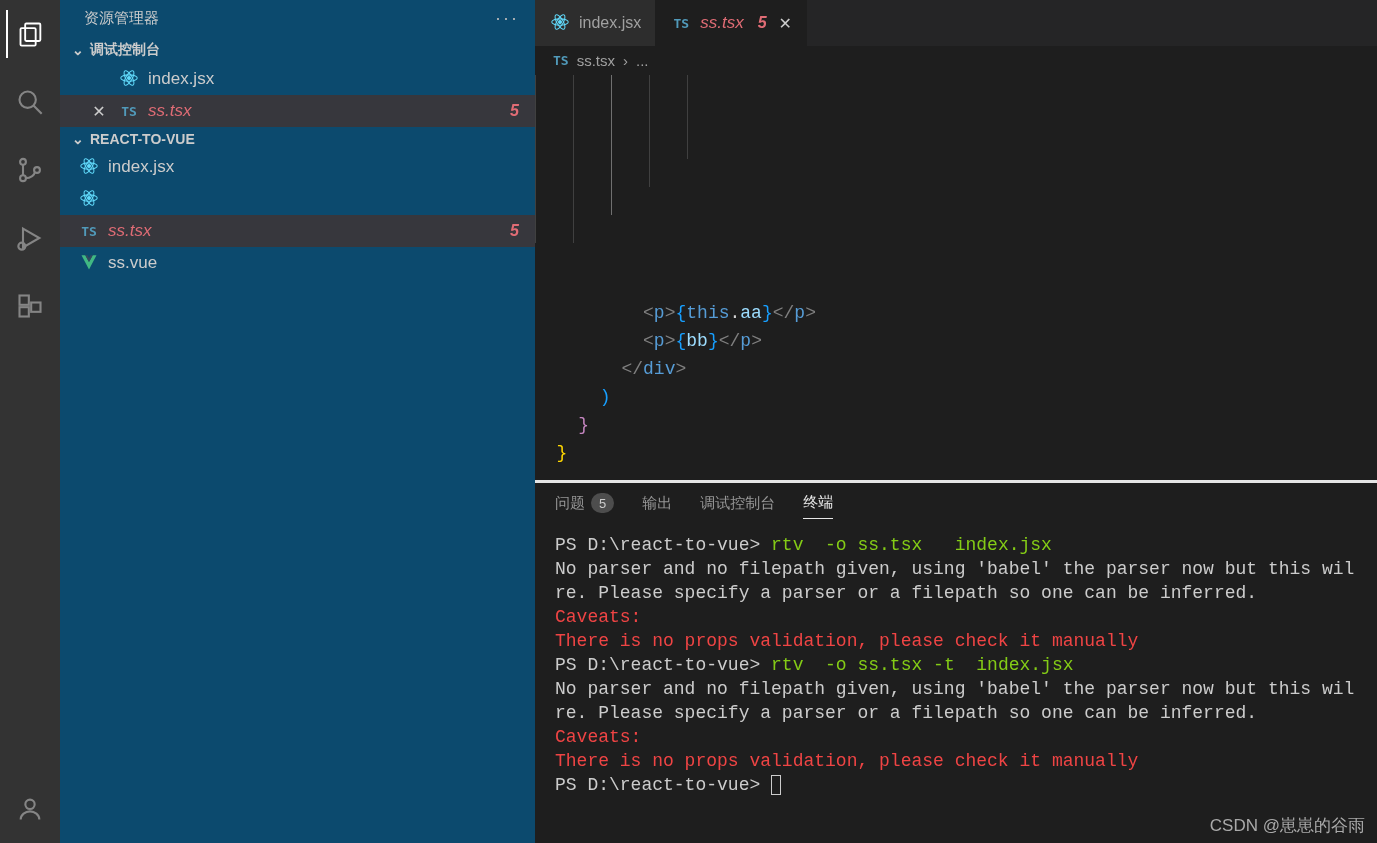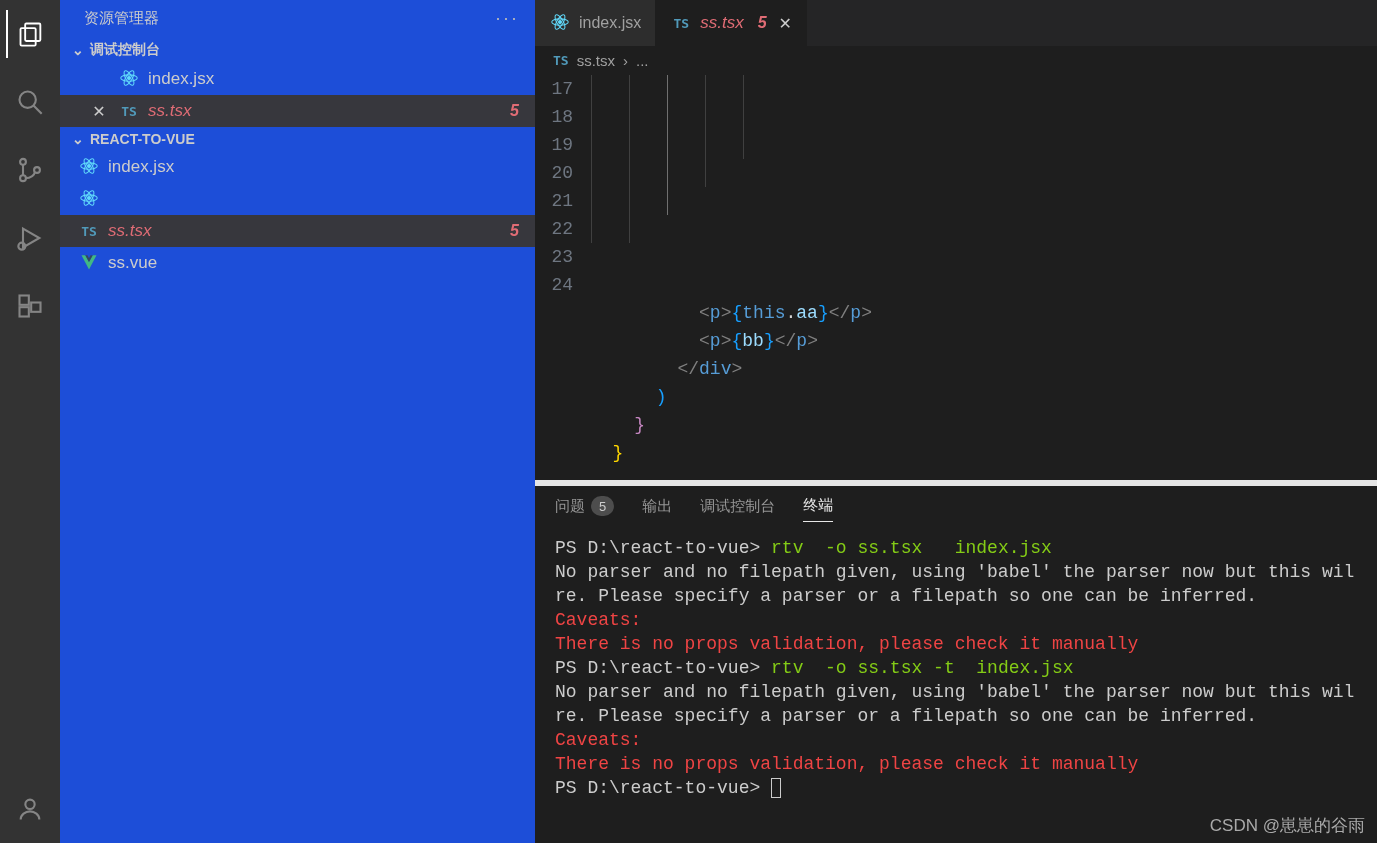--- a/index.html
+++ b/index.html
@@ -7,21 +7,21 @@
   width:1377px;height:843px;background:#1e1e1e;color:#ccc;
   font-family:"Segoe UI","Microsoft YaHei",Arial,sans-serif;
   font-size:14px;overflow:hidden;position:relative;
 }
 .root{display:flex;height:100%;}
 .activity-bar{width:60px;background:#333333;display:flex;flex-direction:column;align-items:center;padding-top:10px;gap:20px;}
 .activity-icon{width:48px;height:48px;display:flex;align-items:center;justify-content:center;color:#858585;cursor:pointer;}
 .activity-icon.active{color:#fff;border-left:2px solid #fff;}
 .activity-icon svg{width:28px;height:28px;}
 .accounts-icon{margin-top:auto;margin-bottom:10px;}
-.sidebar{width:475px;background:#1d4ed8;display:flex;flex-direction:column;color:#cccccc;}
+.sidebar{width:475px;background:#0c4a6e;display:flex;flex-direction:column;color:#cccccc;}
 .sidebar-title-row{display:flex;align-items:center;justify-content:space-between;padding:8px 16px 8px 24px;font-size:15px;}
 .dots{color:#bbb;font-size:18px;letter-spacing:2px;cursor:pointer;}
 .section-header{display:flex;align-items:center;padding:4px 12px;font-size:14px;font-weight:bold;color:#ccc;cursor:pointer;}
 .section-header .chev{width:18px;display:inline-block;}
 .open-editors,.project-list{display:flex;flex-direction:column;}
 .editor-item,.file-item{display:flex;align-items:center;height:32px;padding-left:18px;gap:8px;cursor:pointer;font-size:16px;}
 .editor-item{padding-left:28px;}
 .editor-item .close,.editor-item .spacer{width:22px;text-align:center;color:#ccc;}
 .editor-item .spacer{visibility:hidden;}
 .editor-item.active{background:#37373d;}
@@ -49,21 +49,21 @@
 .t-angle{color:#808080;}
 .t-tag{color:#569cd6;}
 .t-brace{color:#d4d4d4;}
 .t-braceY{color:#ffd700;}
 .t-bracePur{color:#c586c0;}
 .t-braceBlue{color:#179fff;}
 .t-this{color:#569cd6;}
 .t-prop{color:#9cdcfe;}
 .guide{position:absolute;top:0;width:1px;background:#404040;}
 .guide.active{background:#707070;}
-.panel{height:363px;background:#1e1e1e;border-top:6px solid #e5e5e5;display:flex;flex-direction:column;}
+.panel{height:363px;background:#1e1e1e;border-top:3px solid #e5e5e5;display:flex;flex-direction:column;}
 .panel-tabs{display:flex;gap:28px;padding:10px 20px 6px 20px;font-size:15px;color:#969696;}
 .panel-tab{cursor:pointer;padding-bottom:6px;display:flex;align-items:center;gap:6px;}
 .panel-tab.active{color:#e7e7e7;border-bottom:1px solid #e7e7e7;}
 .problems-badge{background:#4d4d4d;color:#ccc;border-radius:10px;padding:0 8px;font-size:13px;height:20px;display:flex;align-items:center;}
 .terminal{flex:1;padding:8px 20px;font-family:Consolas,"Courier New",monospace;font-size:18px;line-height:24px;color:#cccccc;overflow:hidden;}
 .term-line{white-space:pre;}
 .term-yellow{color:#84cc16;}
 .term-red{color:#ef4444;}
 .term-cursor{display:inline-block;width:10px;height:20px;border:1px solid #ccc;vertical-align:middle;}
 .watermark{position:absolute;right:12px;bottom:6px;color:#aaaaaa;font-size:17px;font-family:"Microsoft YaHei",sans-serif;}
@@ -198,30 +198,20 @@
           <span class="close">✕</span>
         </div>
       </div>
     <div class="breadcrumb">
       <span class="ts-icon">TS</span>
       <span>ss.tsx</span>
       <span>›</span>
       <span>...</span>
     </div>
     <div class="code-area">
-      <div class="gutter" id="gutter">
-          <div>17</div>
-          <div>18</div>
-          <div>19</div>
-          <div>20</div>
-          <div>21</div>
-          <div>22</div>
-          <div>23</div>
-          <div>24</div>
-        </div>
       <div class="code-lines" id="code-lines">
         <div class="guide" style="left:0px;height:168px;"></div>
         <div class="guide" style="left:38px;height:168px;"></div>
         <div class="guide active" style="left:76px;height:140px;"></div>
         <div class="guide" style="left:114px;height:112px;"></div>
         <div class="guide" style="left:152px;height:84px;"></div>
       <div class="line"></div><div class="line">          <span class="t-angle">&lt;</span><span class="t-tag">p</span><span class="t-angle">&gt;</span><span class="t-braceBlue">{</span><span class="t-this">this</span><span class="t-brace">.</span><span class="t-prop">aa</span><span class="t-braceBlue">}</span><span class="t-angle">&lt;/</span><span class="t-tag">p</span><span class="t-angle">&gt;</span></div><div class="line">          <span class="t-angle">&lt;</span><span class="t-tag">p</span><span class="t-angle">&gt;</span><span class="t-braceBlue">{</span><span class="t-prop">bb</span><span class="t-braceBlue">}</span><span class="t-angle">&lt;/</span><span class="t-tag">p</span><span class="t-angle">&gt;</span></div><div class="line">        <span class="t-angle">&lt;/</span><span class="t-tag">div</span><span class="t-angle">&gt;</span></div><div class="line">      <span class="t-braceBlue">)</span></div><div class="line">    <span class="t-bracePur">}</span></div><div class="line">  <span class="t-braceY">}</span></div><div class="line"></div></div>
     </div>
 
     <div class="panel">

